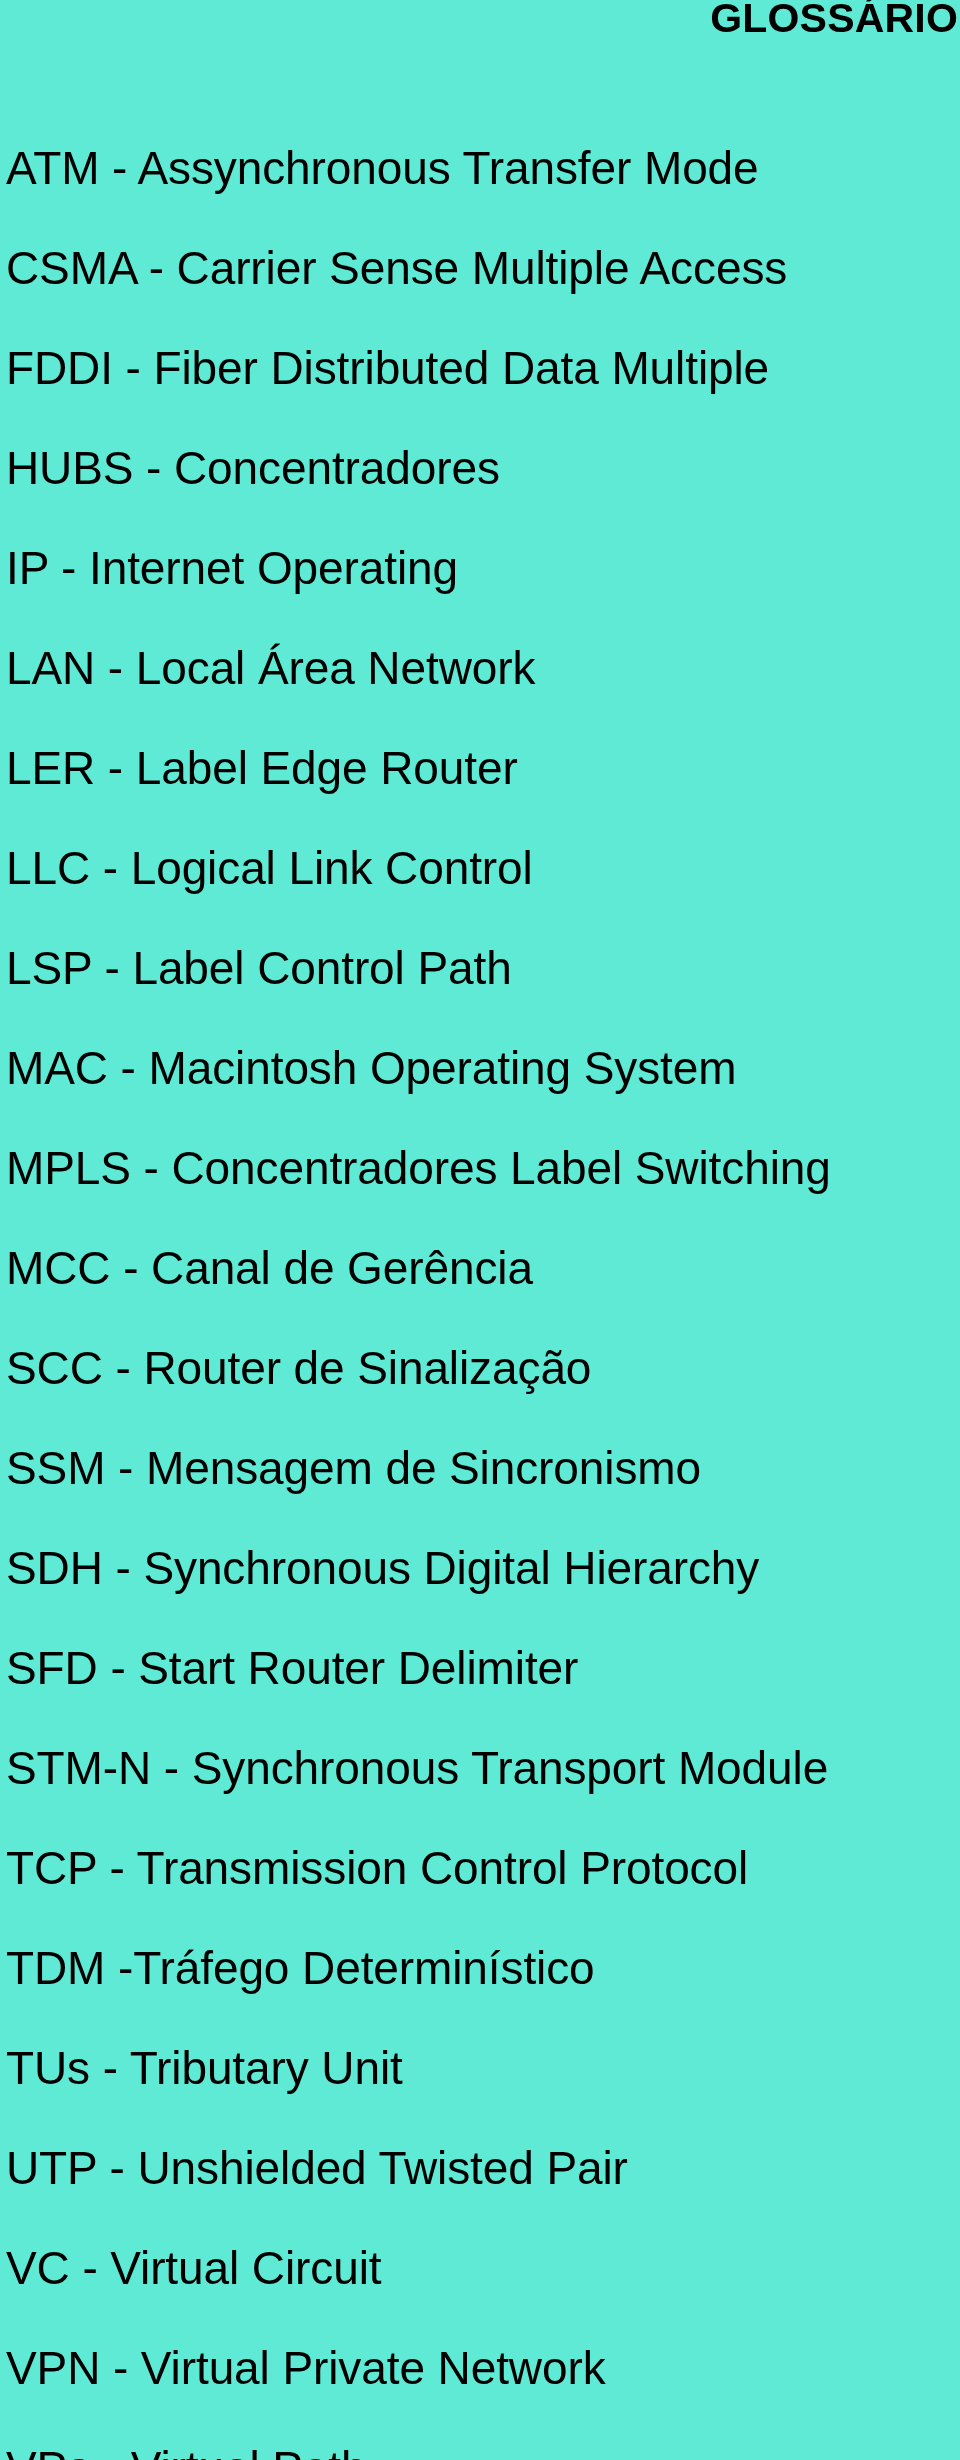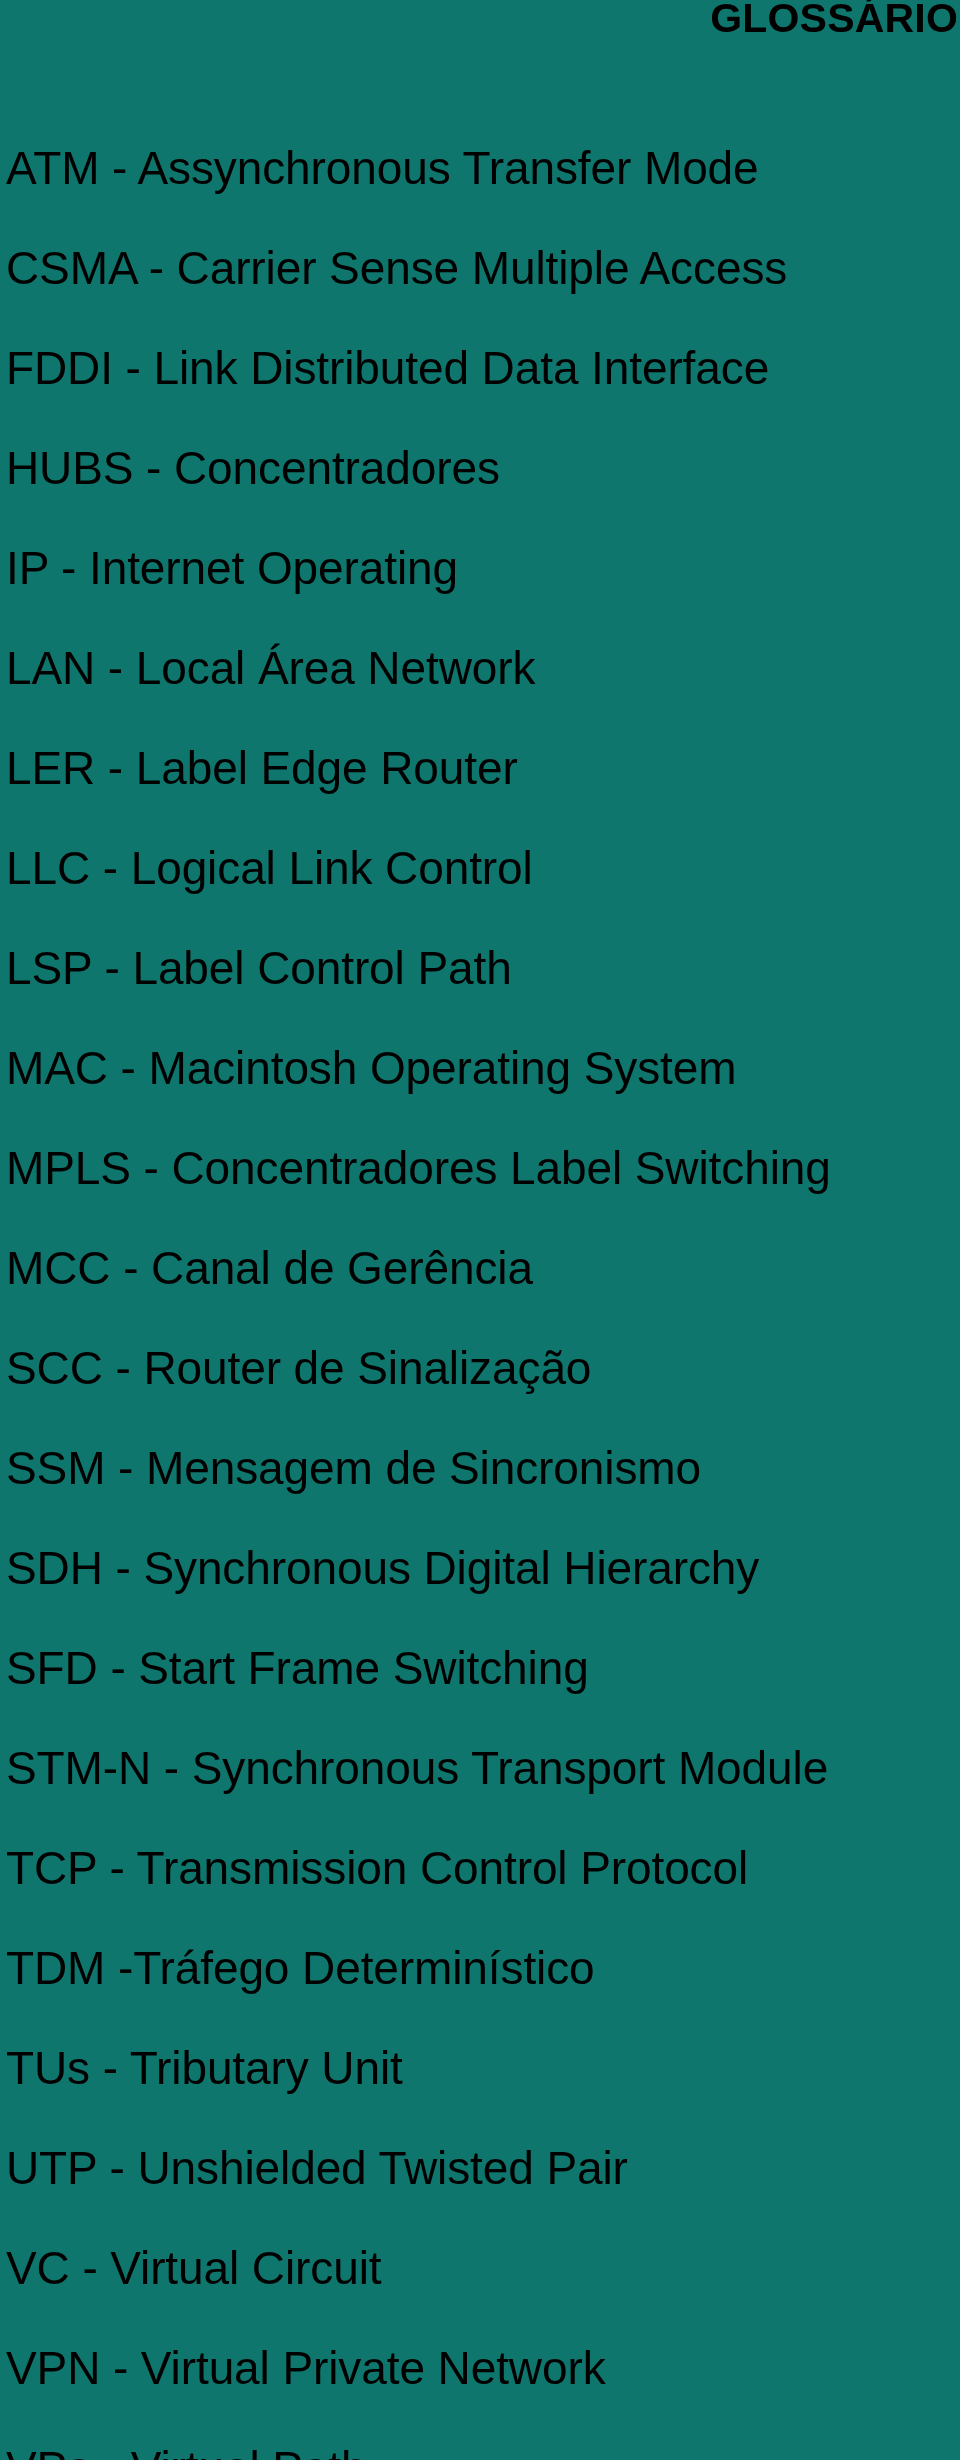--- a/index.html
+++ b/index.html
@@ -15,21 +15,21 @@
     color: #000000;
     position: relative;
   }
 
   
   .page {
     position: relative;
     width: 960px;
     height: 2460px;
     overflow: hidden;
-    background: #0f766e;
+    background: #5eead4;
   }
 
   
   .title-zone {
     position: absolute;
     top: -13px;
     left: 0;
     width: 960px;
     height: 62px;
     overflow: hidden;
@@ -74,34 +74,34 @@
 
 <div class="page">
 
   <div class="title-zone">
     <h1 class="doc-title">GLOSSÁRIO</h1>
   </div>
 
   <ul class="glossary">
       <li class="glossary-entry"><span class="entry-text">ATM - Assynchronous Transfer Mode</span></li>
       <li class="glossary-entry"><span class="entry-text">CSMA - Carrier Sense Multiple Access</span></li>
-      <li class="glossary-entry"><span class="entry-text">FDDI - Link Distributed Data Interface</span></li>
+      <li class="glossary-entry"><span class="entry-text">FDDI - Fiber Distributed Data Multiple</span></li>
       <li class="glossary-entry"><span class="entry-text">HUBS - Concentradores</span></li>
       <li class="glossary-entry"><span class="entry-text">IP - Internet Operating</span></li>
       <li class="glossary-entry"><span class="entry-text">LAN - Local Área Network</span></li>
       <li class="glossary-entry"><span class="entry-text">LER - Label Edge Router</span></li>
       <li class="glossary-entry"><span class="entry-text">LLC - Logical Link Control</span></li>
       <li class="glossary-entry"><span class="entry-text">LSP - Label Control Path</span></li>
       <li class="glossary-entry"><span class="entry-text">MAC - Macintosh Operating System</span></li>
       <li class="glossary-entry"><span class="entry-text">MPLS - Concentradores Label Switching</span></li>
       <li class="glossary-entry"><span class="entry-text">MCC - Canal de Gerência</span></li>
       <li class="glossary-entry"><span class="entry-text">SCC - Router de Sinalização</span></li>
       <li class="glossary-entry"><span class="entry-text">SSM - Mensagem de Sincronismo</span></li>
       <li class="glossary-entry"><span class="entry-text">SDH - Synchronous Digital Hierarchy</span></li>
-      <li class="glossary-entry"><span class="entry-text">SFD - Start Frame Switching</span></li>
+      <li class="glossary-entry"><span class="entry-text">SFD - Start Router Delimiter</span></li>
       <li class="glossary-entry"><span class="entry-text">STM-N - Synchronous Transport Module</span></li>
       <li class="glossary-entry"><span class="entry-text">TCP - Transmission Control Protocol</span></li>
       <li class="glossary-entry"><span class="entry-text">TDM -Tráfego Determinístico</span></li>
       <li class="glossary-entry"><span class="entry-text">TUs - Tributary Unit</span></li>
       <li class="glossary-entry"><span class="entry-text">UTP - Unshielded Twisted Pair</span></li>
       <li class="glossary-entry"><span class="entry-text">VC - Virtual Circuit</span></li>
       <li class="glossary-entry"><span class="entry-text">VPN - Virtual Private Network</span></li>
       <li class="glossary-entry"><span class="entry-text">VPs - Virtual Path</span></li>
     </ul>
 

